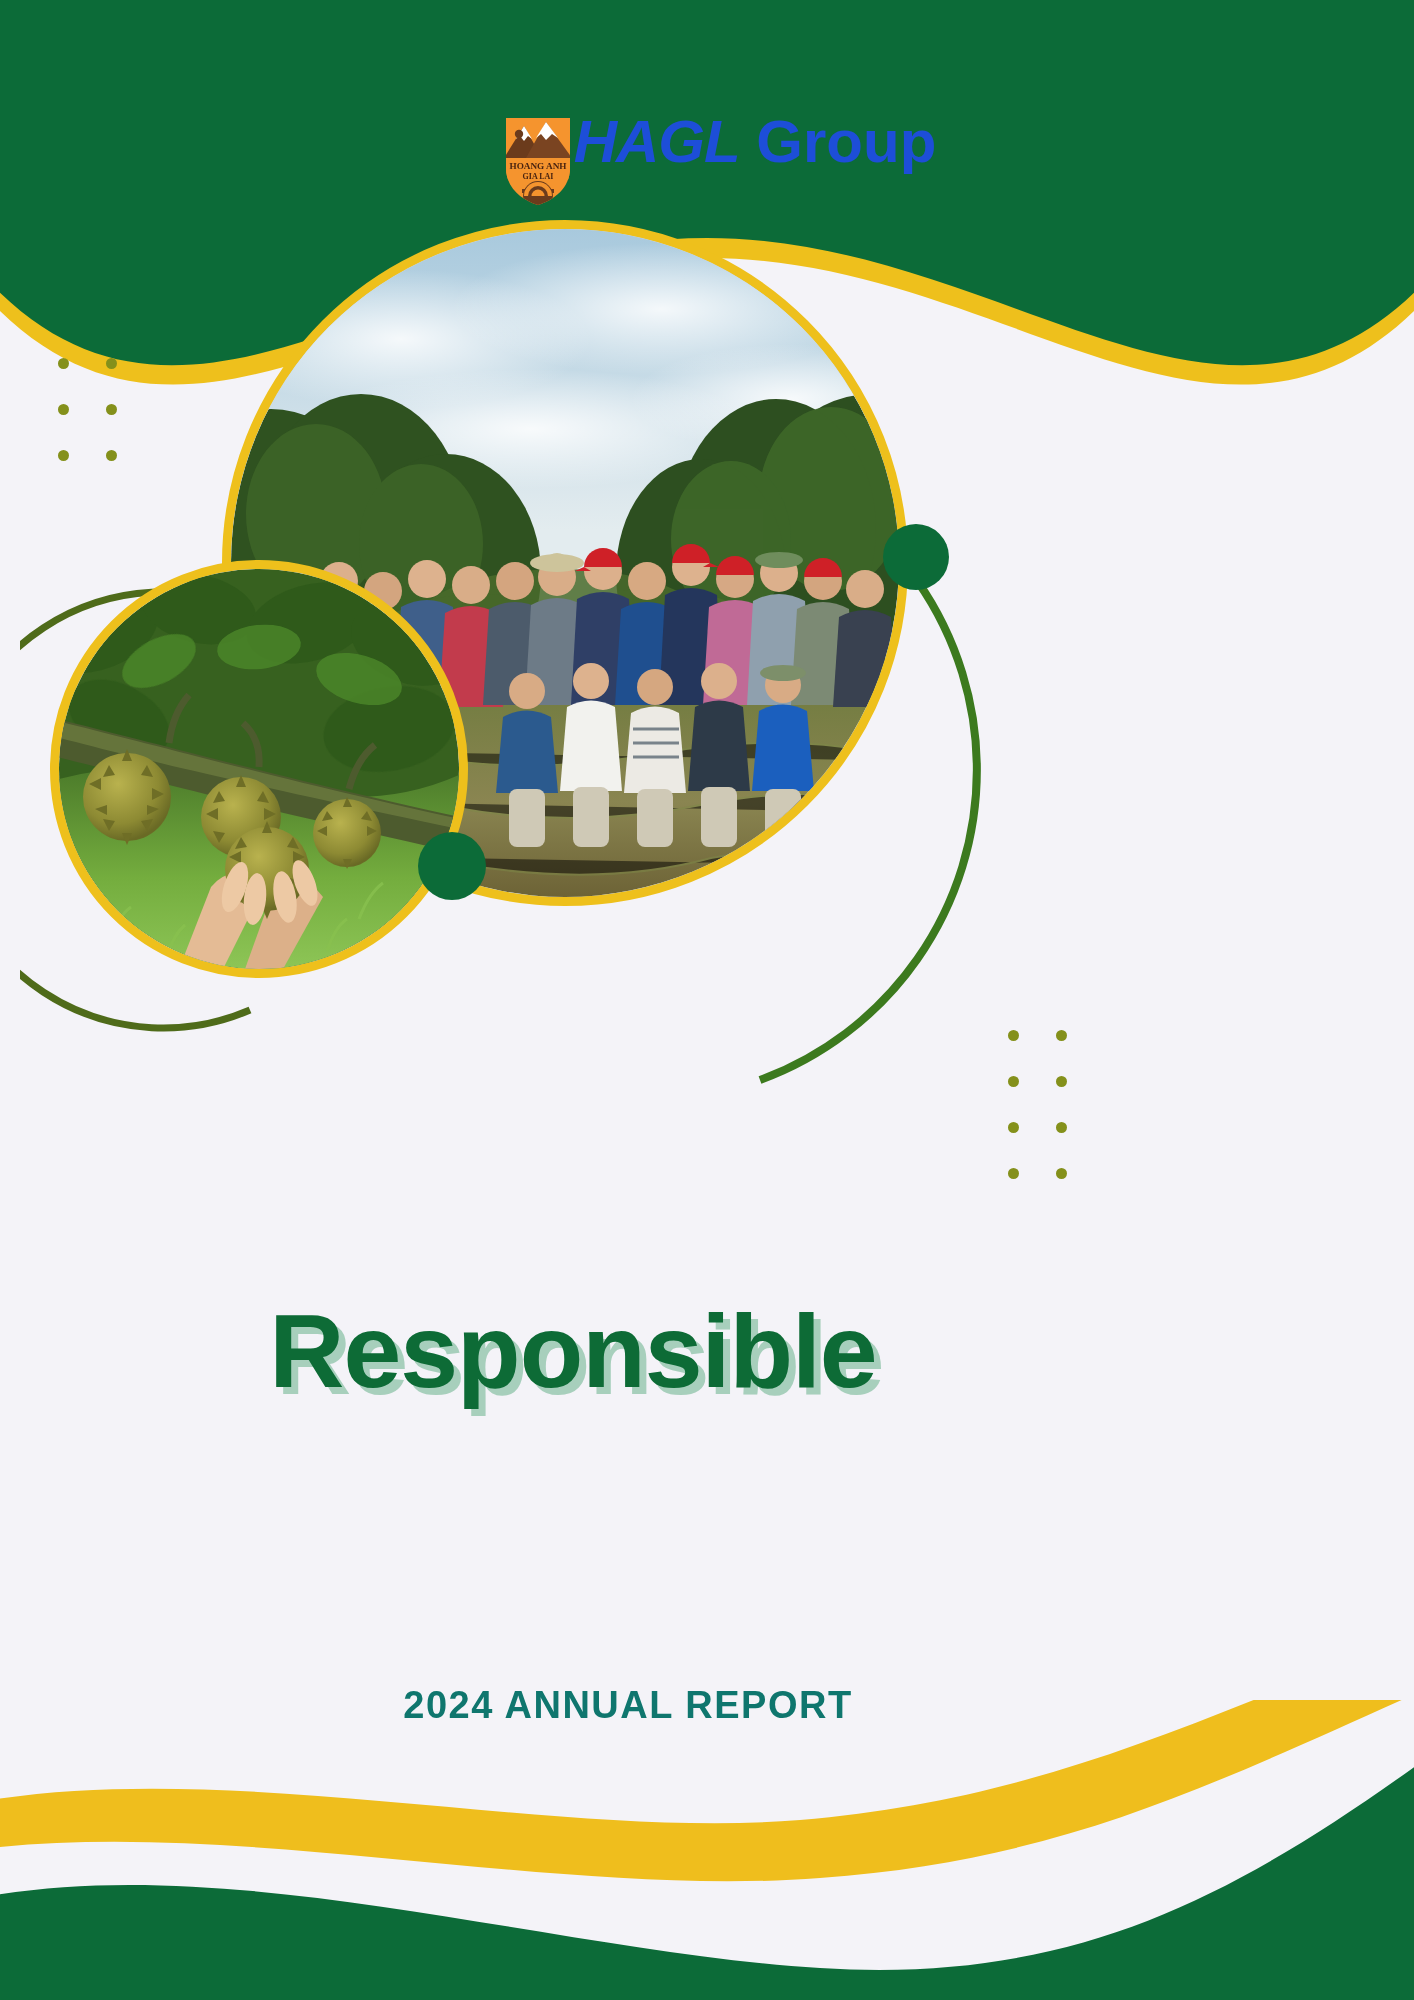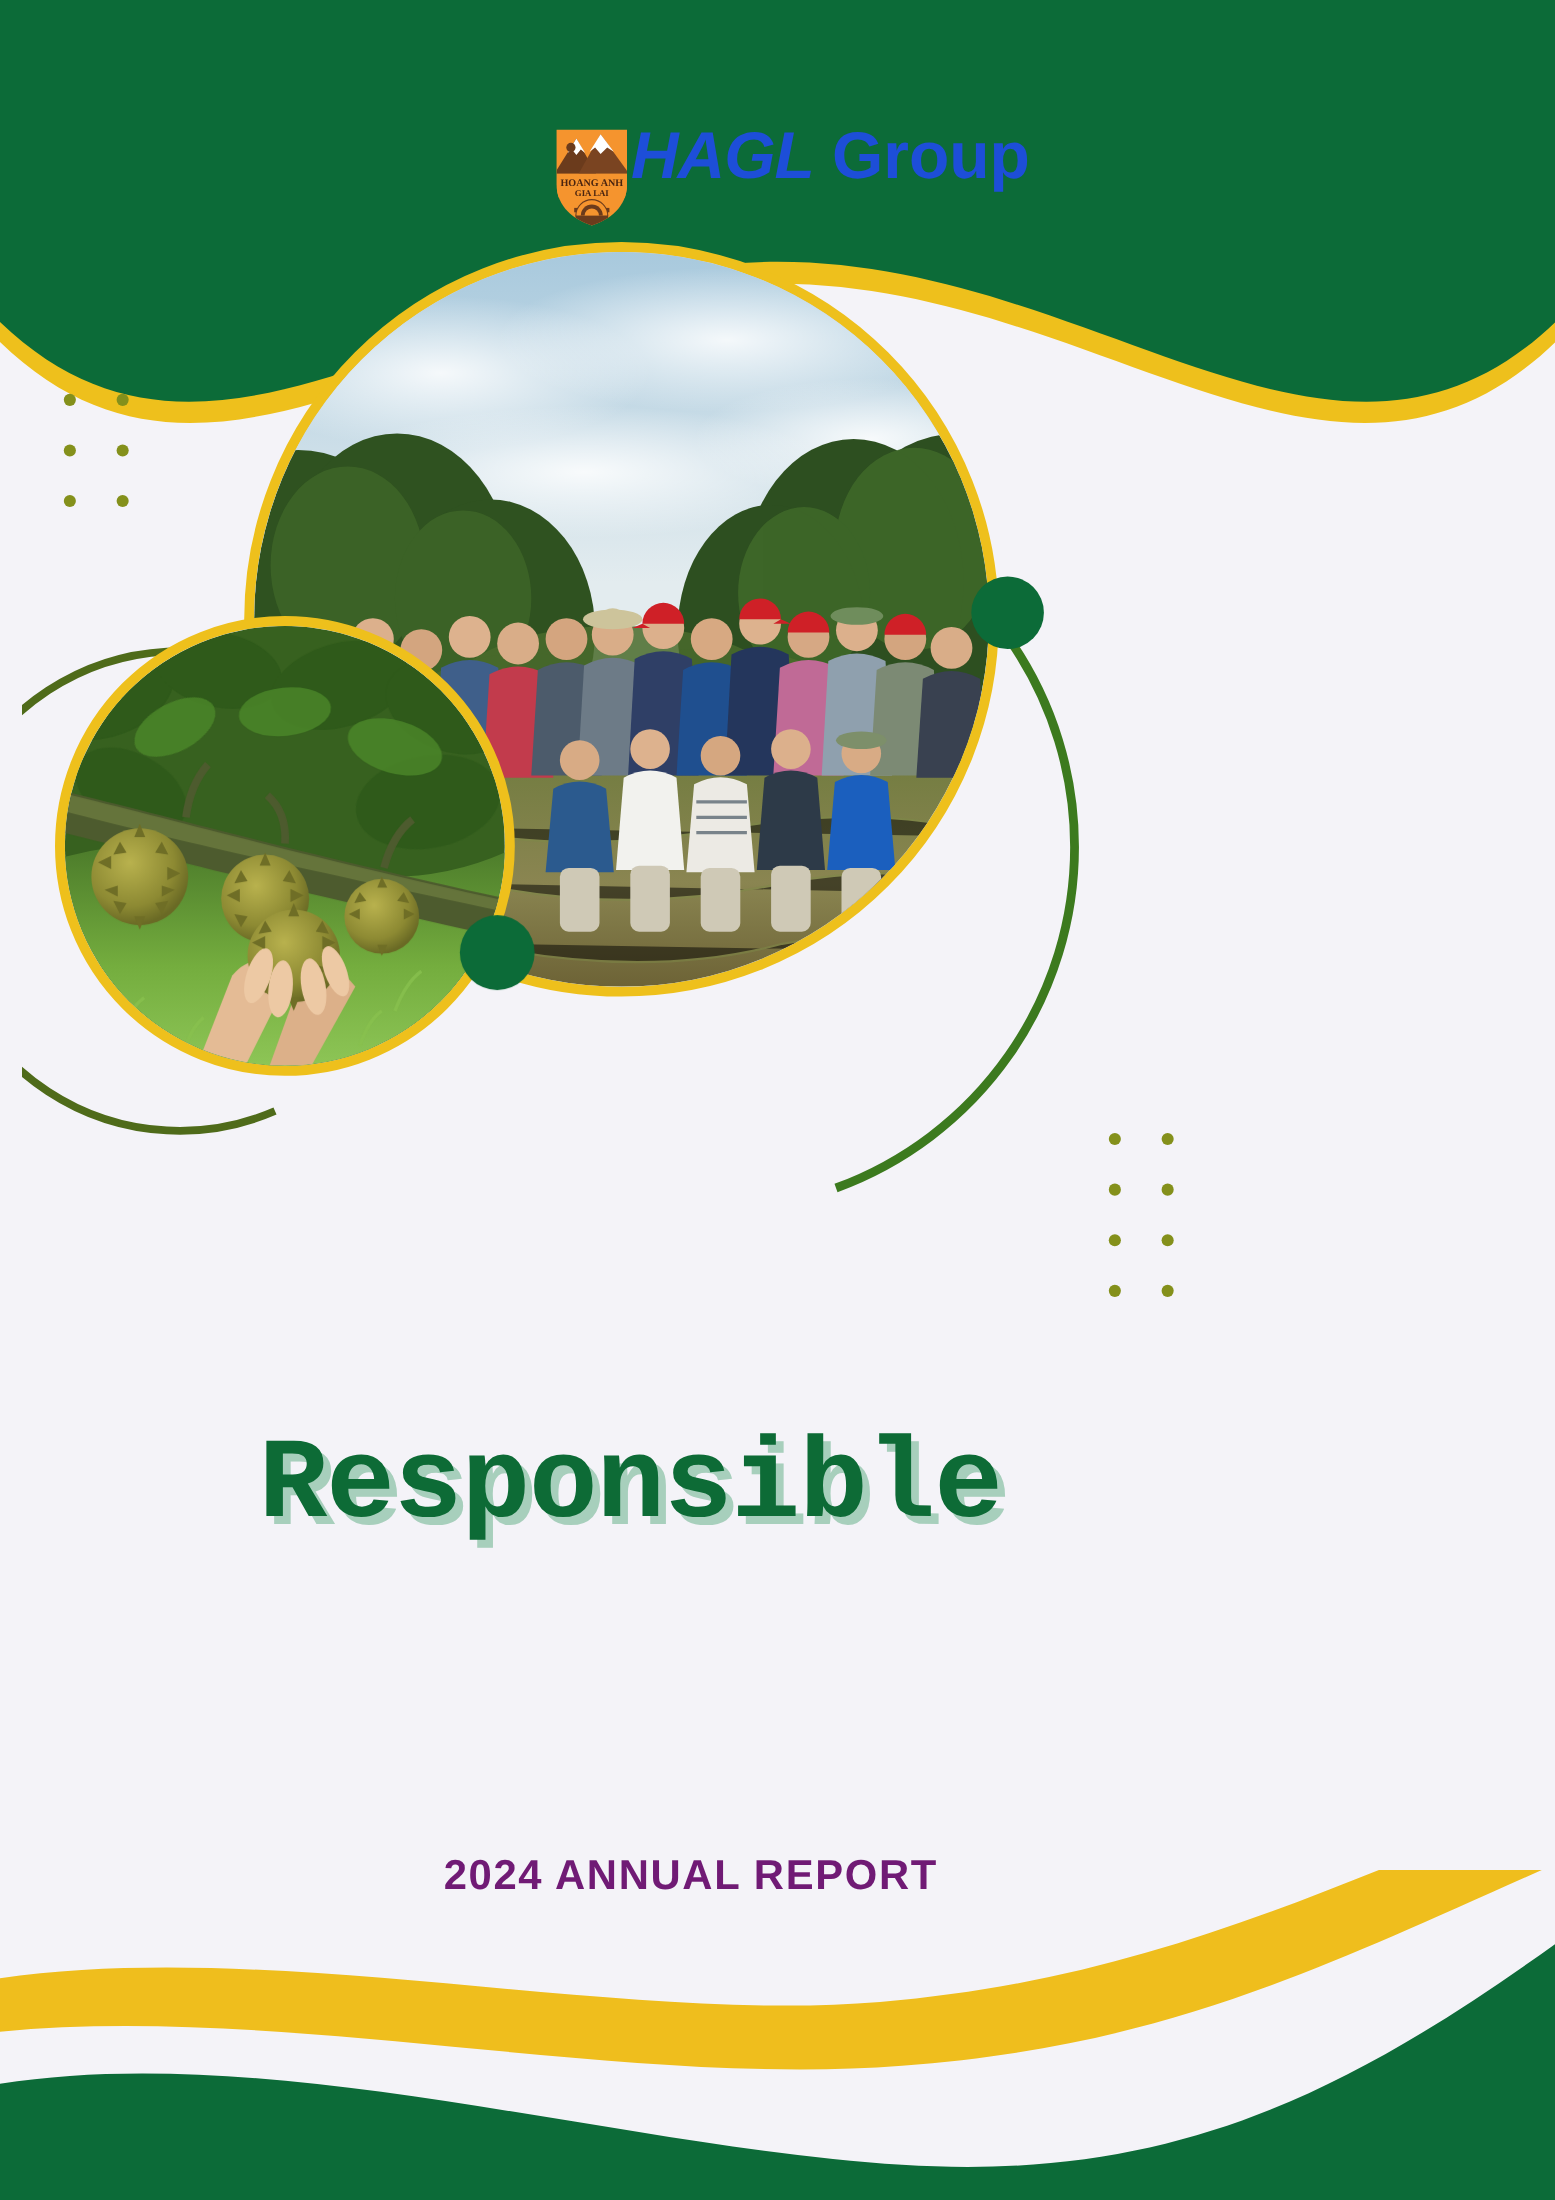--- a/index.html
+++ b/index.html
@@ -139,41 +139,40 @@
   .photo-circle svg { display: block; width: 100%; height: 100%; }
 
   
   .title-block {
     position: absolute;
     left: 0;
     top: 1290px;
     width: 1146px;
     text-align: center;
     z-index: 25;
-    font-family: Liberation Mono, monospace;
   }
   .title-line {
     font-size: 104px;
     font-weight: bold;
     line-height: 1.18;
     color: #0d6b36;
     letter-spacing: -1px;
     text-shadow: 7px 7px 0 rgba(145, 196, 170, 0.78);
   }
 
   .subtitle {
     position: absolute;
     left: 0;
     top: 1684px;
     width: 1256px;
     text-align: center;
     font-size: 38px;
     font-weight: bold;
     letter-spacing: 1.5px;
-    color: #701a75;
+    color: #0f766e;
     z-index: 25;
   }
 
   
   .bottom-waves {
     position: absolute;
     left: 0;
     bottom: 0;
     width: 1414px;
     height: 300px;

